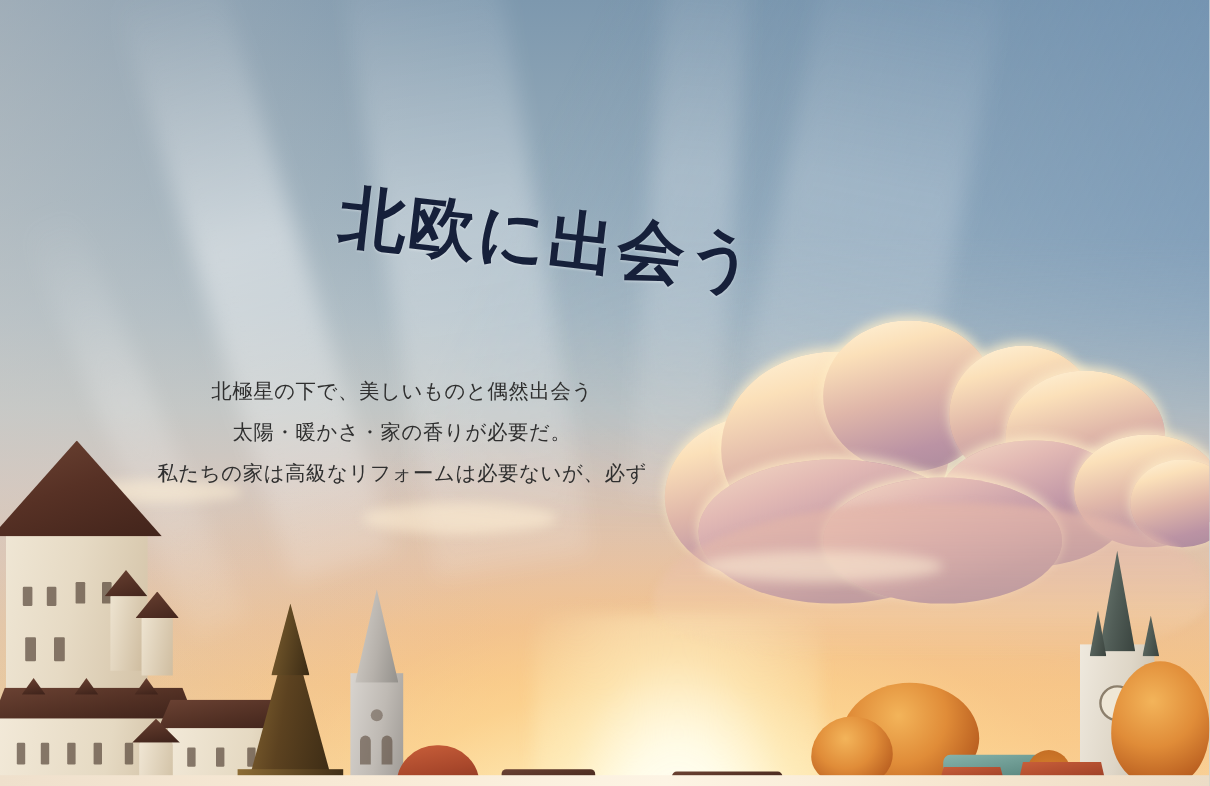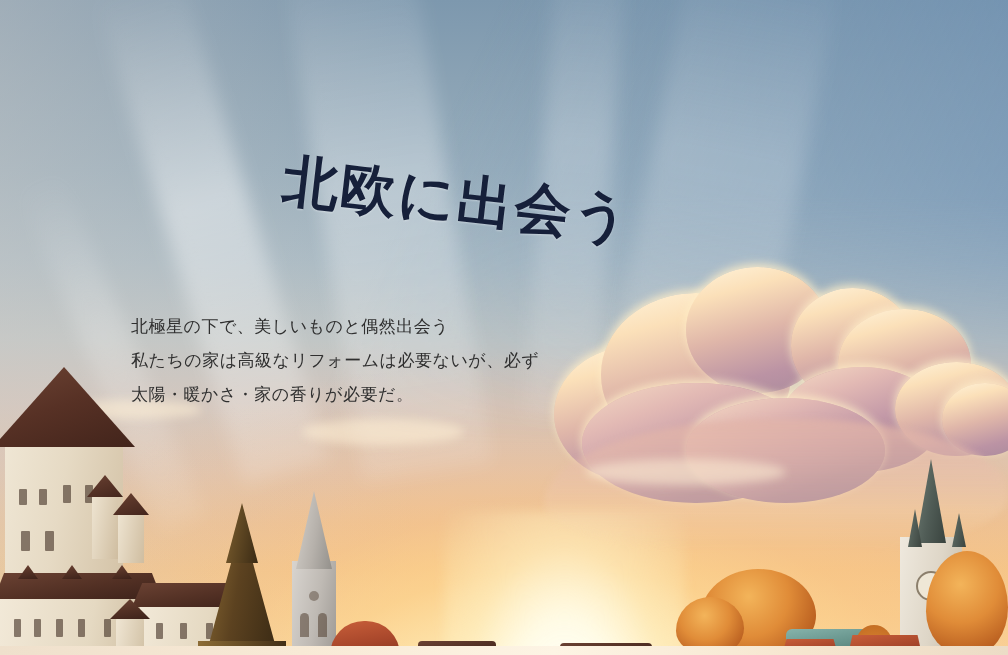--- a/index.html
+++ b/index.html
@@ -188,20 +188,21 @@
     text-shadow:0 1px 2px rgba(255,255,255,.35);
   }
   .body-copy{
     position:absolute;
     left:131px; top:310px;
     color:#2f2f2f;
     font-size:17px;
     line-height:34px;
     letter-spacing:.5px;
     white-space:nowrap;
+    text-align:center;
   }
   .body-copy .ln{ display:block; }
 </style>
 </head>
 <body>
 
 <div class="stage">
 
   <div class="sky-base"></div>
   <div class="sky-right-blue"></div>
@@ -306,17 +307,17 @@
     <div class="bld roof-red" style="right:86px; width:74px; height:20px; clip-path:polygon(6% 0,94% 0,100% 100%,0 100%);"></div>
     <div class="bld roof-red" style="right:170px; width:56px; height:16px; clip-path:polygon(8% 0,92% 0,100% 100%,0 100%);"></div>
 
     <div class="bottom-strip"></div>
   </div>
 
   <h1 class="headline">北欧に出会う</h1>
 
   <div class="body-copy">
     <span class="ln">北極星の下で、美しいものと偶然出会う</span>
+    <span class="ln">太陽・暖かさ・家の香りが必要だ。</span>
     <span class="ln">私たちの家は高級なリフォームは必要ないが、必ず</span>
-    <span class="ln">太陽・暖かさ・家の香りが必要だ。</span>
   </div>
 
 </div>
 
 </body></html>

